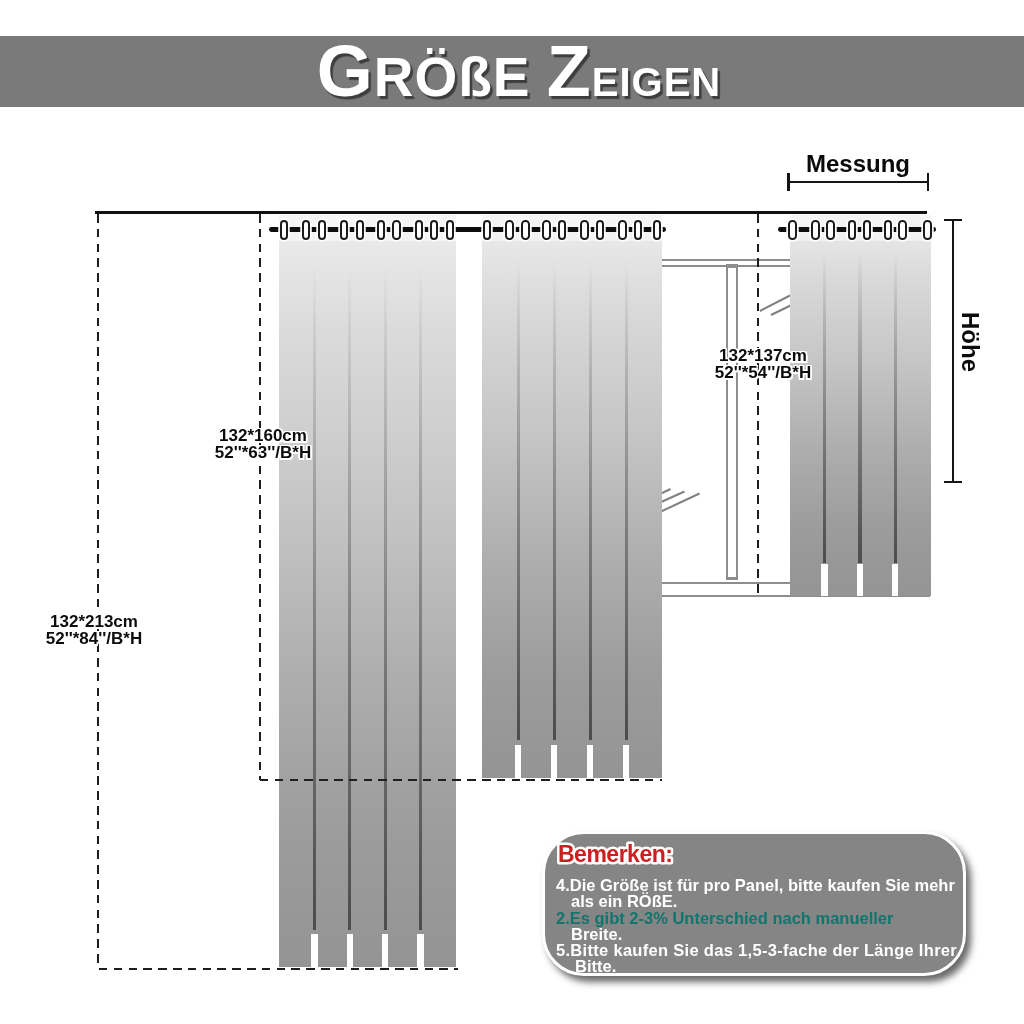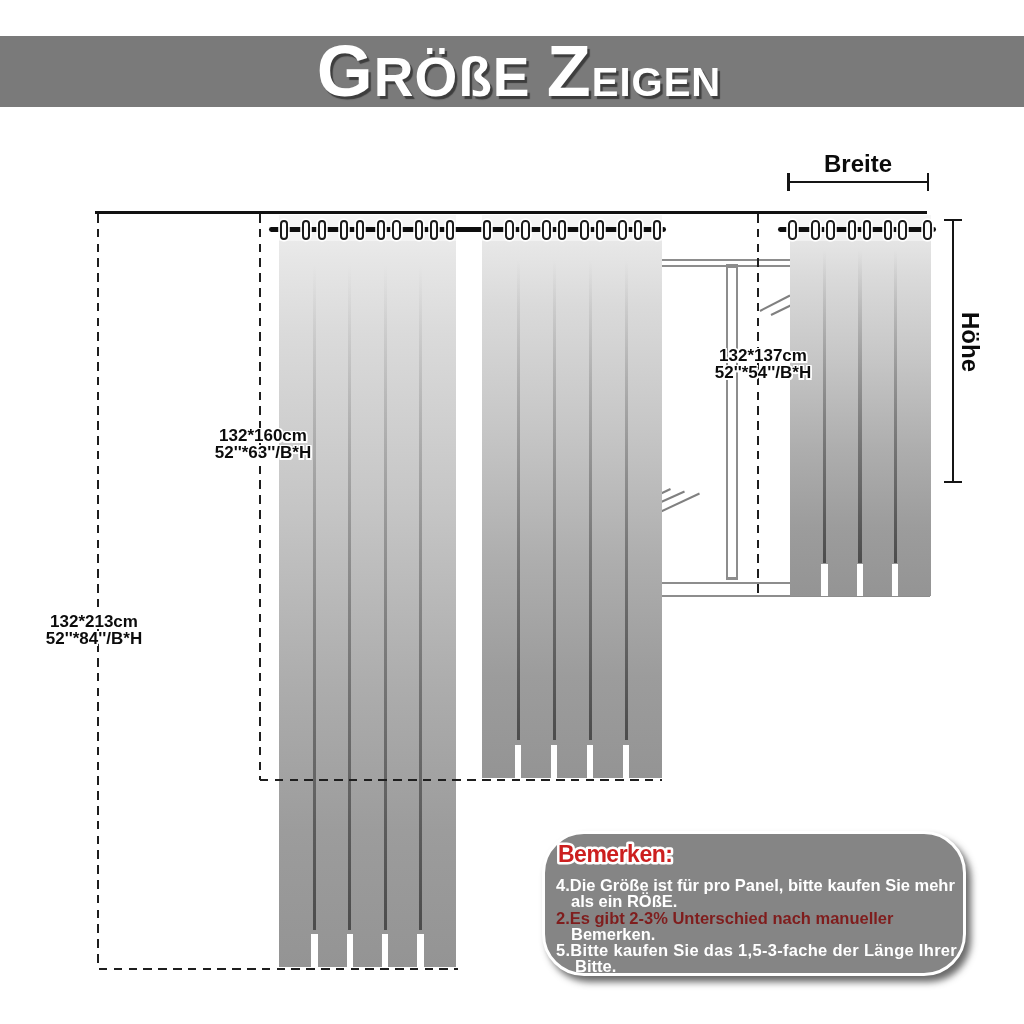--- a/index.html
+++ b/index.html
@@ -138,21 +138,21 @@
 
 <div class="grom" style="left:788.25px;top:219.5px;"></div>
 <div class="grom" style="left:811.25px;top:219.5px;"></div>
 <div class="grom" style="left:826.25px;top:219.5px;"></div>
 <div class="grom" style="left:847.75px;top:219.5px;"></div>
 <div class="grom" style="left:862.75px;top:219.5px;"></div>
 <div class="grom" style="left:883.75px;top:219.5px;"></div>
 <div class="grom" style="left:898.25px;top:219.5px;"></div>
 <div class="grom" style="left:923.25px;top:219.5px;"></div>
 
-<div class="abs" style="left:758px;top:150px;width:200px;text-align:center;font-weight:bold;font-size:24px;color:#0b0b0b;">Breite</div>
+<div class="abs" style="left:758px;top:150px;width:200px;text-align:center;font-weight:bold;font-size:24px;color:#0b0b0b;">Messung</div>
 
 <div class="meas" style="left:788px;top:180.5px;width:140px;height:2.5px;"></div>
 <div class="meas" style="left:787px;top:173px;width:2.5px;height:17.5px;"></div>
 <div class="meas" style="left:926.5px;top:173px;width:2.5px;height:17.5px;"></div>
 
 <div class="meas" style="left:951.5px;top:219px;width:2.5px;height:264px;"></div>
 <div class="meas" style="left:943.5px;top:218.5px;width:18px;height:2.5px;"></div>
 <div class="meas" style="left:943.5px;top:480.5px;width:18px;height:2.5px;"></div>
 
 <div class="abs" style="left:938px;top:310px;width:64px;height:64px;">
@@ -168,19 +168,19 @@
 <div class="abs" style="left:541.5px;top:831px;width:424px;height:145px;background:#858585;border:3.5px solid #fff;border-radius:42px;box-sizing:border-box;box-shadow:5px 6px 7px rgba(55,55,55,0.75);"></div>
 
 <svg class="abs" style="left:545px;top:835px;" width="200" height="40" viewBox="0 0 200 40">
   <text x="13" y="26.5" font-family="Liberation Sans, sans-serif" font-size="23" font-weight="bold" letter-spacing="-0.5" fill="#cc1f1f" stroke="#ffffff" stroke-width="5" paint-order="stroke" stroke-linejoin="round">Bemerken:</text>
 </svg>
 
 <div class="abs" style="left:556px;top:876.5px;font-weight:bold;font-size:16.5px;line-height:16px;color:#fff;white-space:nowrap;">4.Die Größe ist für pro Panel, bitte kaufen Sie mehr</div>
 
 <div class="abs" style="left:571px;top:892.8px;font-weight:bold;font-size:16.5px;line-height:16px;color:#fff;white-space:nowrap;">als ein RÖßE.</div>
 
-<div class="abs" style="left:556px;top:909.5px;font-weight:bold;font-size:16.5px;line-height:16px;color:#7f1d1d;white-space:nowrap;">2.Es gibt 2-3% Unterschied nach manueller</div>
+<div class="abs" style="left:556px;top:909.5px;font-weight:bold;font-size:16.5px;line-height:16px;color:#0f766e;white-space:nowrap;">2.Es gibt 2-3% Unterschied nach manueller</div>
 
-<div class="abs" style="left:571px;top:926px;font-weight:bold;font-size:16.5px;line-height:16px;color:#fff;white-space:nowrap;">Bemerken.</div>
+<div class="abs" style="left:571px;top:926px;font-weight:bold;font-size:16.5px;line-height:16px;color:#fff;white-space:nowrap;">Breite.</div>
 
 <div class="abs" style="left:556px;top:941.8px;font-weight:bold;font-size:16.5px;letter-spacing:0.3px;line-height:16px;color:#fff;white-space:nowrap;">5.Bitte kaufen Sie das 1,5-3-fache der Länge Ihrer</div>
 
 <div class="abs" style="left:575px;top:958.2px;font-weight:bold;font-size:16.5px;line-height:16px;color:#fff;white-space:nowrap;">Bitte.</div>
 
 </body></html>

